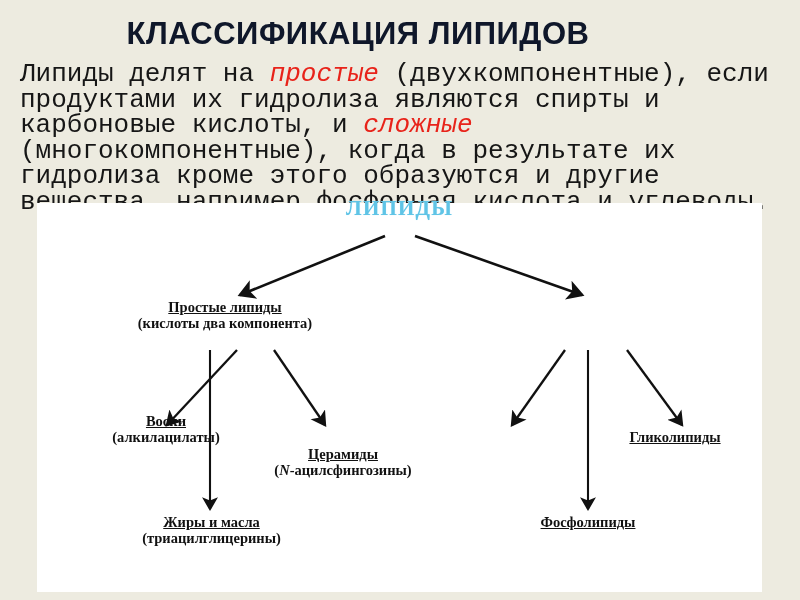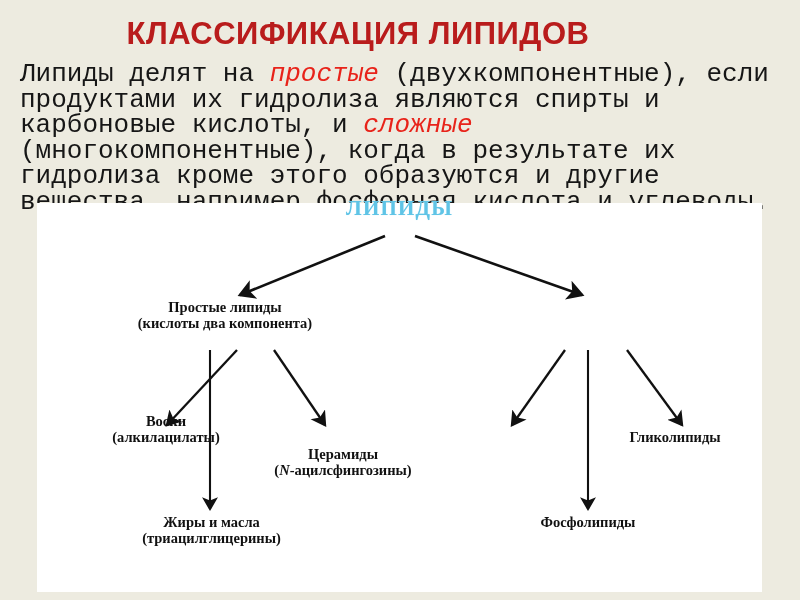--- a/index.html
+++ b/index.html
@@ -22,21 +22,21 @@
     background: #edebe0;
   }
 
   
   .slide-title {
     position: absolute;
     left: 0;
     top: 18px;
     width: 716px;
     text-align: center;
-    color: #b91c1c;
+    color: #0f172a;
     font-family: "Liberation Sans", sans-serif;
     font-weight: bold;
     font-size: 31px;
     letter-spacing: 0.5px;
     line-height: 1.05;
     white-space: nowrap;
   }
 
   
   .body-text {
@@ -68,21 +68,21 @@
   
   .node {
     position: absolute;
     text-align: center;
     font-family: "Liberation Serif", serif;
     color: #111111;
     font-weight: bold;
     line-height: 1.12;
     white-space: nowrap;
   }
-  .node .line1 { display: block; }
+  .node .line1 { display: block; text-decoration: underline; }
   .node .line2 { display: block; }
 
   .node-root {
     font-family: "Liberation Serif", serif;
     font-weight: bold;
     font-size: 21px;
     color: #5fc4e6;
     letter-spacing: 1.2px;
     text-shadow: 0 0 1px #bfe5f4;
   }

